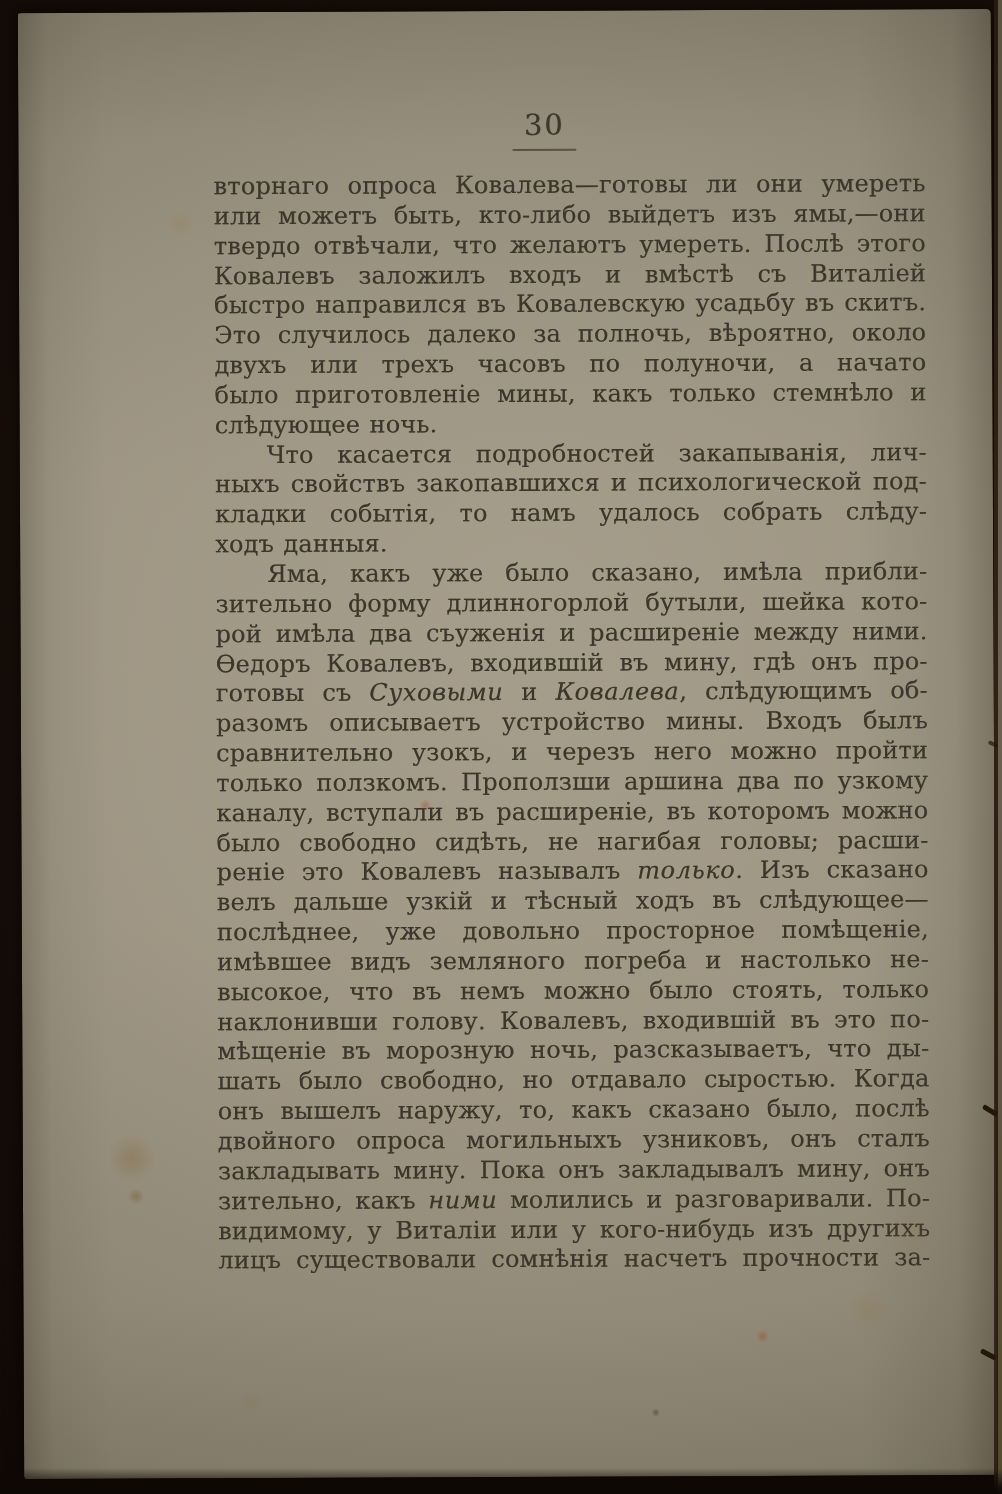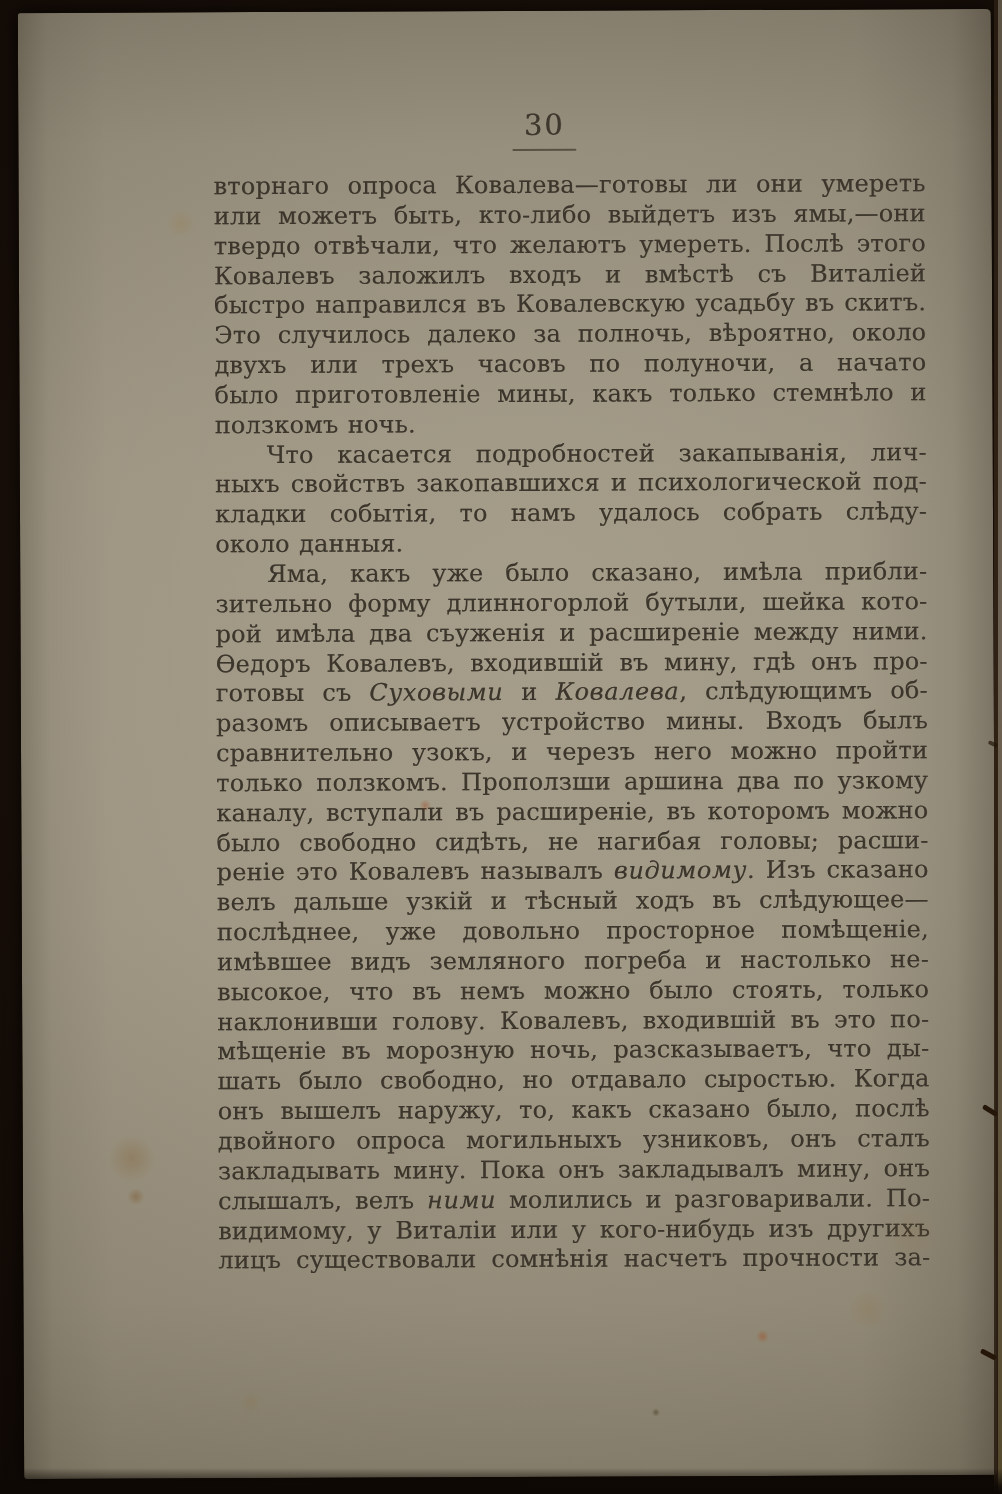--- a/index.html
+++ b/index.html
@@ -62,47 +62,47 @@
 
     <div class="text-block">
         <div class="line"><span>вторнаго опроса Ковалева—готовы ли они умереть</span></div>
         <div class="line"><span>или можетъ быть, кто-либо выйдетъ изъ ямы,—они</span></div>
         <div class="line"><span>твердо отвѣчали, что желаютъ умереть. Послѣ этого</span></div>
         <div class="line"><span>Ковалевъ заложилъ входъ и вмѣстѣ съ Виталіей</span></div>
         <div class="line"><span>быстро направился въ Ковалевскую усадьбу въ скитъ.</span></div>
         <div class="line"><span>Это случилось далеко за полночь, вѣроятно, около</span></div>
         <div class="line"><span>двухъ или трехъ часовъ по полуночи, а начато</span></div>
         <div class="line"><span>было приготовленіе мины, какъ только стемнѣло и</span></div>
-        <div class="line para-end"><span>ползкомъ ночь.</span></div>
+        <div class="line para-end"><span>слѣдующее ночь.</span></div>
         <div class="line indent"><span>Что касается подробностей закапыванія, лич-</span></div>
         <div class="line"><span>ныхъ свойствъ закопавшихся и психологической под-</span></div>
         <div class="line"><span>кладки событія, то намъ удалось собрать слѣду-</span></div>
-        <div class="line para-end"><span>около данныя.</span></div>
+        <div class="line para-end"><span>ходъ данныя.</span></div>
         <div class="line indent"><span>Яма, какъ уже было сказано, имѣла прибли-</span></div>
         <div class="line"><span>зительно форму длинногорлой бутыли, шейка кото-</span></div>
         <div class="line"><span>рой имѣла два съуженія и расширеніе между ними.</span></div>
         <div class="line"><span>Ѳедоръ Ковалевъ, входившій въ мину, гдѣ онъ про-</span></div>
         <div class="line"><span>готовы съ </span><em>Суховыми</em><span> и </span><em>Ковалева</em><span>, слѣдующимъ об-</span></div>
         <div class="line"><span>разомъ описываетъ устройство мины. Входъ былъ</span></div>
         <div class="line"><span>сравнительно узокъ, и черезъ него можно пройти</span></div>
         <div class="line"><span>только ползкомъ. Проползши аршина два по узкому</span></div>
         <div class="line"><span>каналу, вступали въ расширеніе, въ которомъ можно</span></div>
         <div class="line"><span>было свободно сидѣть, не нагибая головы; расши-</span></div>
-        <div class="line"><span>реніе это Ковалевъ называлъ </span><em>видимому</em><span>. Изъ сказано</span></div>
+        <div class="line"><span>реніе это Ковалевъ называлъ </span><em>только</em><span>. Изъ сказано</span></div>
         <div class="line"><span>велъ дальше узкій и тѣсный ходъ въ слѣдующее—</span></div>
         <div class="line"><span>послѣднее, уже довольно просторное помѣщеніе,</span></div>
         <div class="line"><span>имѣвшее видъ земляного погреба и настолько не-</span></div>
         <div class="line"><span>высокое, что въ немъ можно было стоять, только</span></div>
         <div class="line"><span>наклонивши голову. Ковалевъ, входившій въ это по-</span></div>
         <div class="line"><span>мѣщеніе въ морозную ночь, разсказываетъ, что ды-</span></div>
         <div class="line"><span>шать было свободно, но отдавало сыростью. Когда</span></div>
         <div class="line"><span>онъ вышелъ наружу, то, какъ сказано было, послѣ</span></div>
         <div class="line"><span>двойного опроса могильныхъ узниковъ, онъ сталъ</span></div>
         <div class="line"><span>закладывать мину. Пока онъ закладывалъ мину, онъ</span></div>
-        <div class="line"><span>слышалъ, велъ </span><em>ними</em><span> молились и разговаривали. По-</span></div>
+        <div class="line"><span>зительно, какъ </span><em>ними</em><span> молились и разговаривали. По-</span></div>
         <div class="line"><span>видимому, у Виталіи или у кого-нибудь изъ другихъ</span></div>
         <div class="line"><span>лицъ существовали сомнѣнія насчетъ прочности за-</span></div>
       </div>
 
     <div class="stain" style="left:145px;top:198px;width:34px;height:26px;background:radial-gradient(circle,rgba(150,118,58,0.20),rgba(150,118,58,0) 70%);"></div>
     <div class="stain" style="left:86px;top:1120px;width:46px;height:52px;background:radial-gradient(circle,rgba(128,88,38,0.28),rgba(128,88,38,0) 70%);"></div>
     <div class="stain" style="left:104px;top:1176px;width:18px;height:16px;background:radial-gradient(circle,rgba(120,78,30,0.38),rgba(120,78,30,0) 72%);"></div>
     <div class="stain" style="left:398px;top:788px;width:12px;height:12px;background:radial-gradient(circle,rgba(160,75,40,0.45),rgba(160,75,40,0) 70%);"></div>
     <div class="stain" style="left:732px;top:1320px;width:14px;height:13px;background:radial-gradient(circle,rgba(158,80,40,0.5),rgba(158,80,40,0) 70%);"></div>
     <div class="stain" style="left:820px;top:1282px;width:48px;height:36px;background:radial-gradient(circle,rgba(142,108,56,0.18),rgba(142,108,56,0) 70%);"></div>

